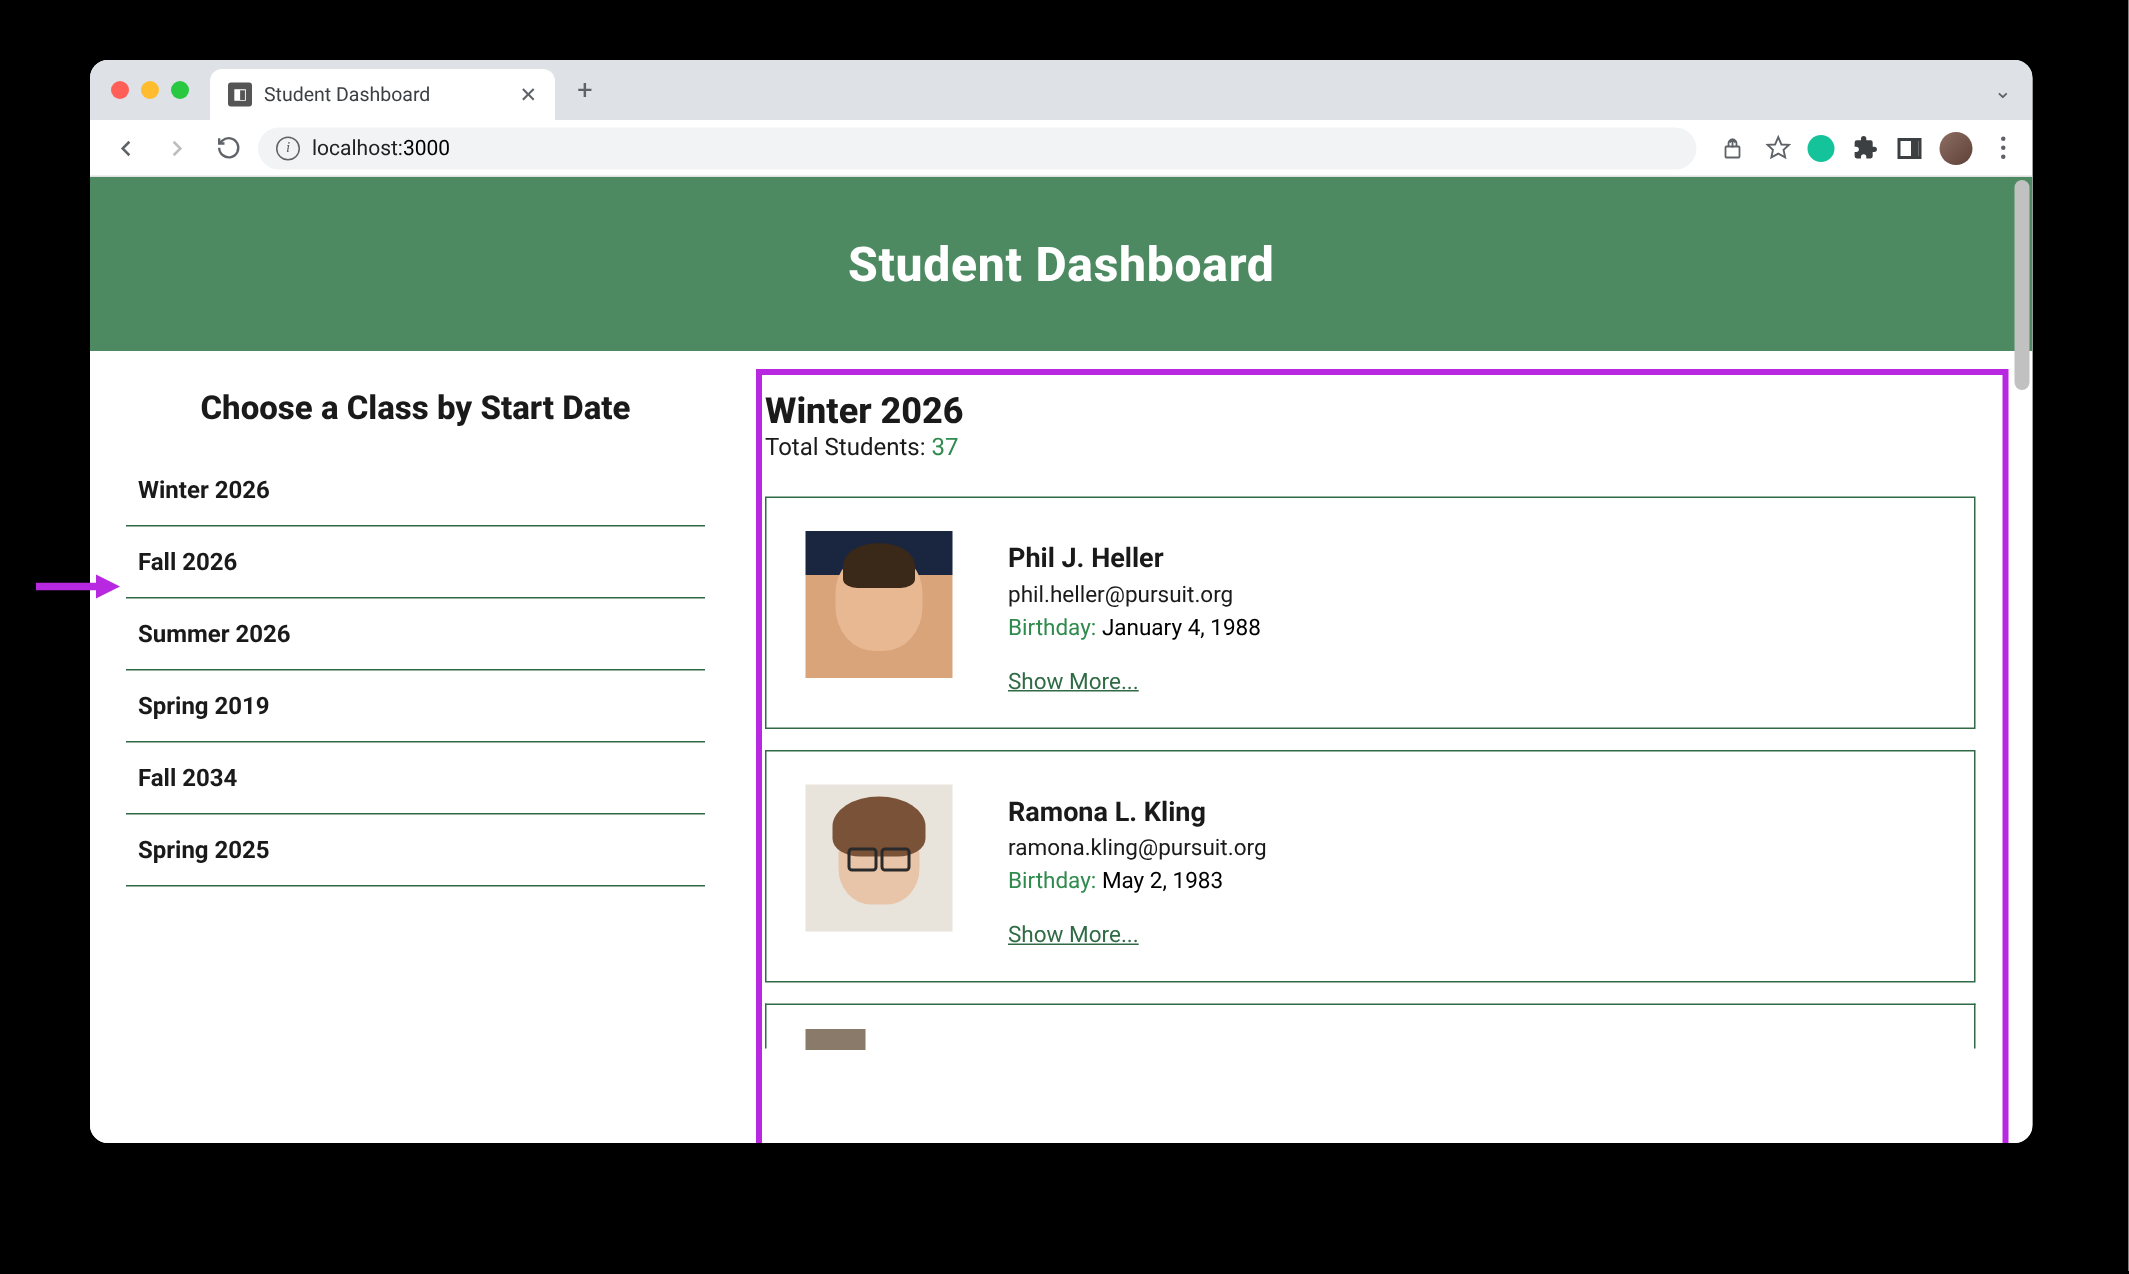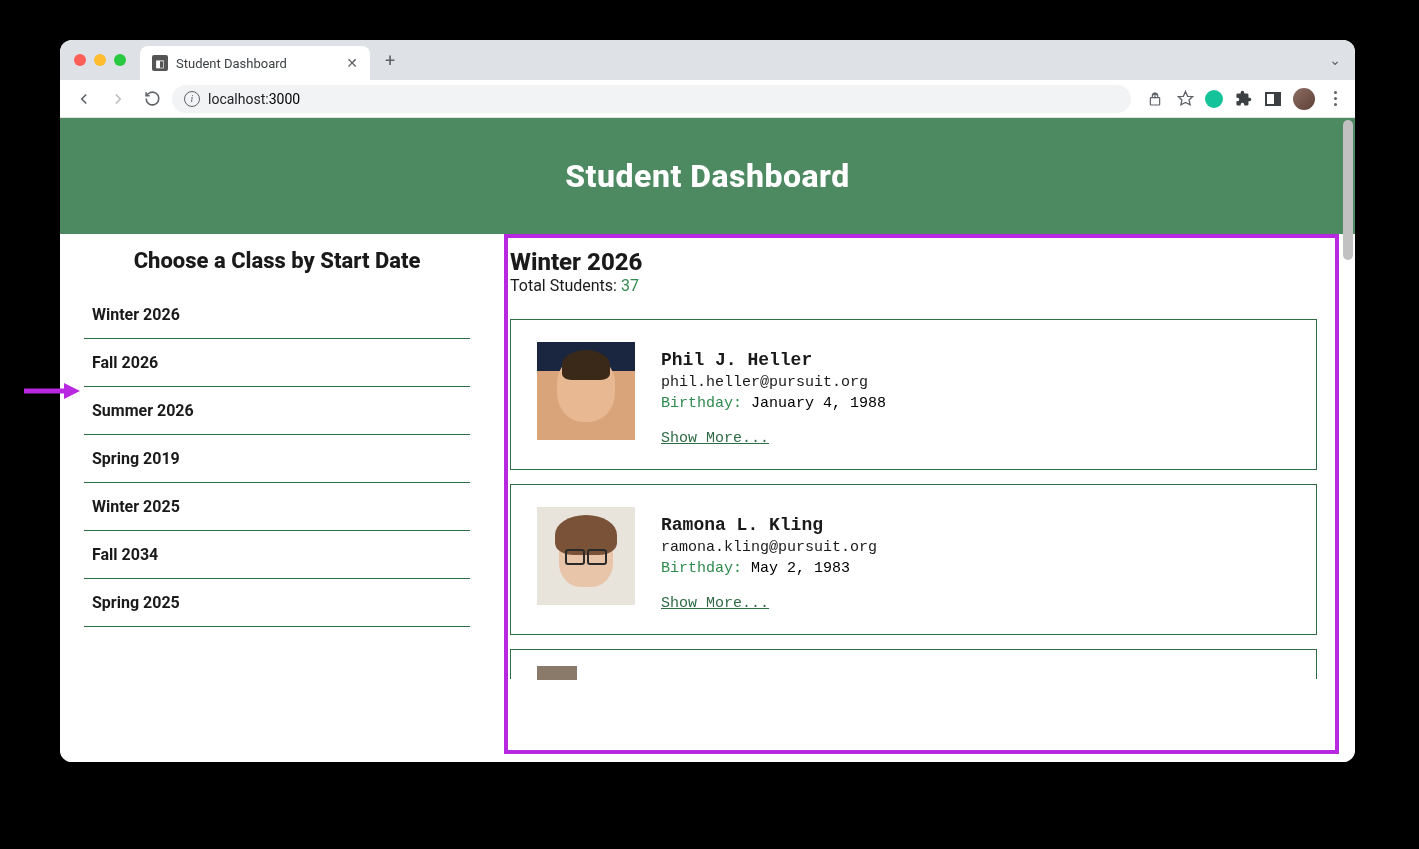--- a/index.html
+++ b/index.html
@@ -132,21 +132,21 @@
     justify-content:center;
   }
   .page-header h1 {
     color:#fff;
     font-size:32px;
     font-weight:800;
     letter-spacing:0.5px;
   }
   .page-body {
     display:flex;
-    padding: 14px 10px 0 20px;
+    padding: 26px 10px 0 20px;
     gap: 40px;
   }
   .sidebar {
     width: 390px;
     padding-left: 4px;
   }
   .sidebar h2 {
     font-size:22px;
     font-weight:800;
     text-align:center;
@@ -190,23 +190,22 @@
     margin-top:24px;
     display:flex;
     flex-direction:column;
     gap:14px;
     padding-right:28px;
   }
   .student-card {
     border:1.5px solid #2f6b44;
     padding:22px 26px;
     display:flex;
-    gap:26px;
+    gap:37px;
     align-items:flex-start;
-    font-family:Liberation Mono, monospace;
   }
   .student-photo {
     width:98px;height:98px;background:#778; flex-shrink:0;
   }
   .photo1 { background: linear-gradient(180deg,#1a2540 0%,#1a2540 30%, #d9a47a 30%, #d9a47a 100%); position:relative; overflow:hidden;}
   .photo1::after{content:"";position:absolute;left:20px;top:15px;width:58px;height:65px;background:#e8b892;border-radius:40% 40% 45% 45%;}
   .photo1::before{content:"";position:absolute;left:25px;top:8px;width:48px;height:30px;background:#3a2818;border-radius:50% 50% 20% 20%;z-index:1;}
   .photo2 { background: linear-gradient(180deg,#e8e4dc 0%,#e8e4dc 100%); position:relative; overflow:hidden;}
   .photo2::after{content:"";position:absolute;left:22px;top:20px;width:54px;height:60px;background:#e8c4a8;border-radius:45% 45% 40% 40%;}
   .photo2::before{content:"";position:absolute;left:18px;top:8px;width:62px;height:40px;background:#7a5238;border-radius:50% 50% 30% 30%;z-index:1;}
@@ -324,21 +323,20 @@
 
       <div class="page-body">
 
         <aside class="sidebar">
           <h2>Choose a Class by Start Date</h2>
           <ul class="class-list">
             <li class="class-item">Winter 2026</li>
             <li class="class-item">Fall 2026</li>
             <li class="class-item">Summer 2026</li>
             <li class="class-item">Spring 2019</li>
-            <li class="class-item">Winter 2025</li>
             <li class="class-item">Fall 2034</li>
             <li class="class-item">Spring 2025</li>
           </ul>
         </aside>
 
         <main class="main-panel">
           <div class="highlight-box"></div>
 
           <div>
             <div class="cohort-title">Winter 2026</div>

